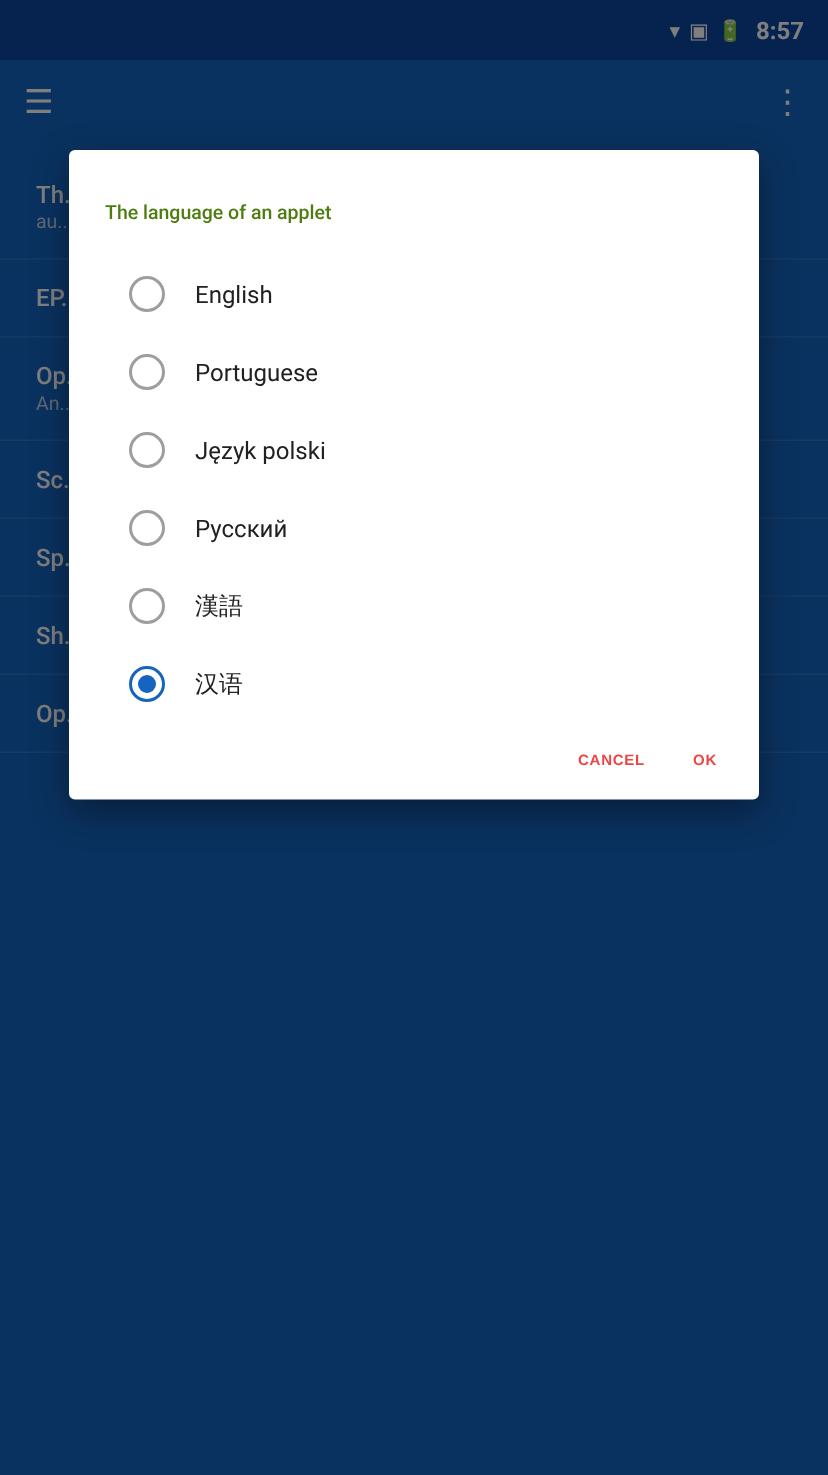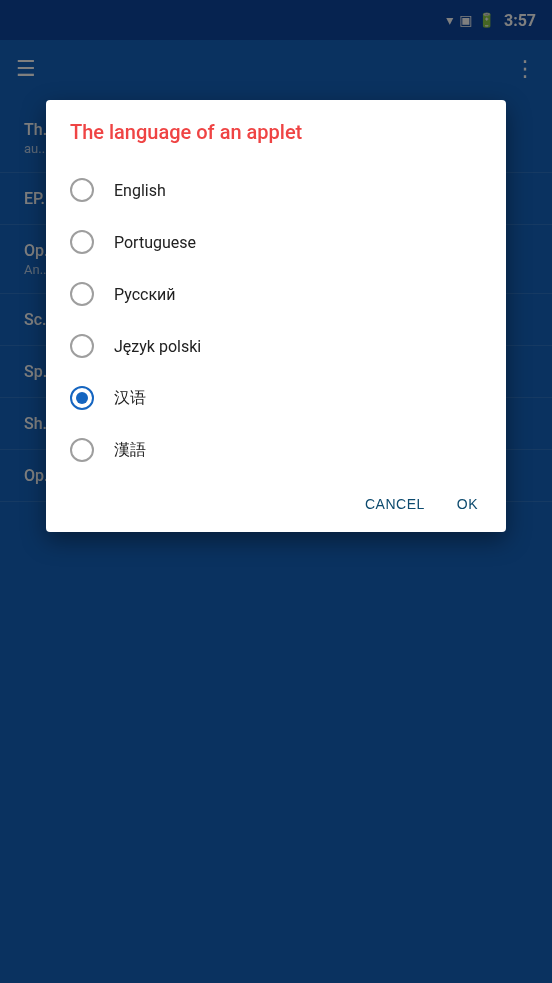--- a/index.html
+++ b/index.html
@@ -121,31 +121,31 @@
       max-height: 820px;
       background: white;
       border-radius: 4px;
       z-index: 20;
       display: flex;
       flex-direction: column;
       box-shadow: 0 8px 24px rgba(0,0,0,0.4);
     }
 
     .dialog-title {
-      padding: 20px 24px 16px;
-      font-size: 20px;
+      padding: 35px 24px 16px;
+      font-size: 13px;
       font-weight: 500;
-      color: #ef4444;
+      color: #4d7c0f;
       border-bottom: none;
     }
 
     .dialog-content {
       flex: 1;
       overflow-y: auto;
-      padding: 4px 0;
+      padding: 4px 16px;
     }
 
     .dialog-content::-webkit-scrollbar {
       width: 6px;
     }
 
     .dialog-content::-webkit-scrollbar-track {
       background: #f1f1f1;
     }
 
@@ -194,38 +194,38 @@
       display: flex;
       justify-content: flex-end;
       padding: 8px 16px 12px;
       gap: 8px;
     }
 
     .dialog-btn {
       padding: 8px 12px;
       background: none;
       border: none;
-      color: #0c4a6e;
-      font-size: 14px;
-      font-weight: 400;
+      color: #ef4444;
+      font-size: 10px;
+      font-weight: 700;
       text-transform: uppercase;
       cursor: pointer;
       letter-spacing: 0.5px;
     }
   </style>
 </head>
 <body>
 
 <div class="status-bar">
   <div class="status-bar-icons">
     <span class="status-icon">▾</span>
     <span class="status-icon">▣</span>
     <span class="status-icon">🔋</span>
   </div>
-  <span class="status-bar-time">3:57</span>
+  <span class="status-bar-time">8:57</span>
 </div>
 
 <div class="app-bar">
   <div class="app-bar-left">
     <span class="hamburger-icon">☰</span>
   </div>
   <span class="more-icon">⋮</span>
 </div>
 
 <div class="overlay"></div>
@@ -264,33 +264,33 @@
   <div class="radio-item">
         <div class="radio-circle"></div>
         <span class="radio-label">English</span>
       </div>
       <div class="radio-item">
         <div class="radio-circle"></div>
         <span class="radio-label">Portuguese</span>
       </div>
       <div class="radio-item">
         <div class="radio-circle"></div>
+        <span class="radio-label">Język polski</span>
+      </div>
+      <div class="radio-item">
+        <div class="radio-circle"></div>
         <span class="radio-label">Русский</span>
       </div>
       <div class="radio-item">
         <div class="radio-circle"></div>
-        <span class="radio-label">Język polski</span>
+        <span class="radio-label">漢語</span>
       </div>
       <div class="radio-item">
         <div class="radio-circle selected"></div>
         <span class="radio-label">汉语</span>
-      </div>
-      <div class="radio-item">
-        <div class="radio-circle"></div>
-        <span class="radio-label">漢語</span>
       </div>
     </div>
 
   <div class="dialog-actions">
     <button class="dialog-btn">CANCEL</button>
     <button class="dialog-btn">OK</button>
   </div>
 </div>
 
 </body></html>

